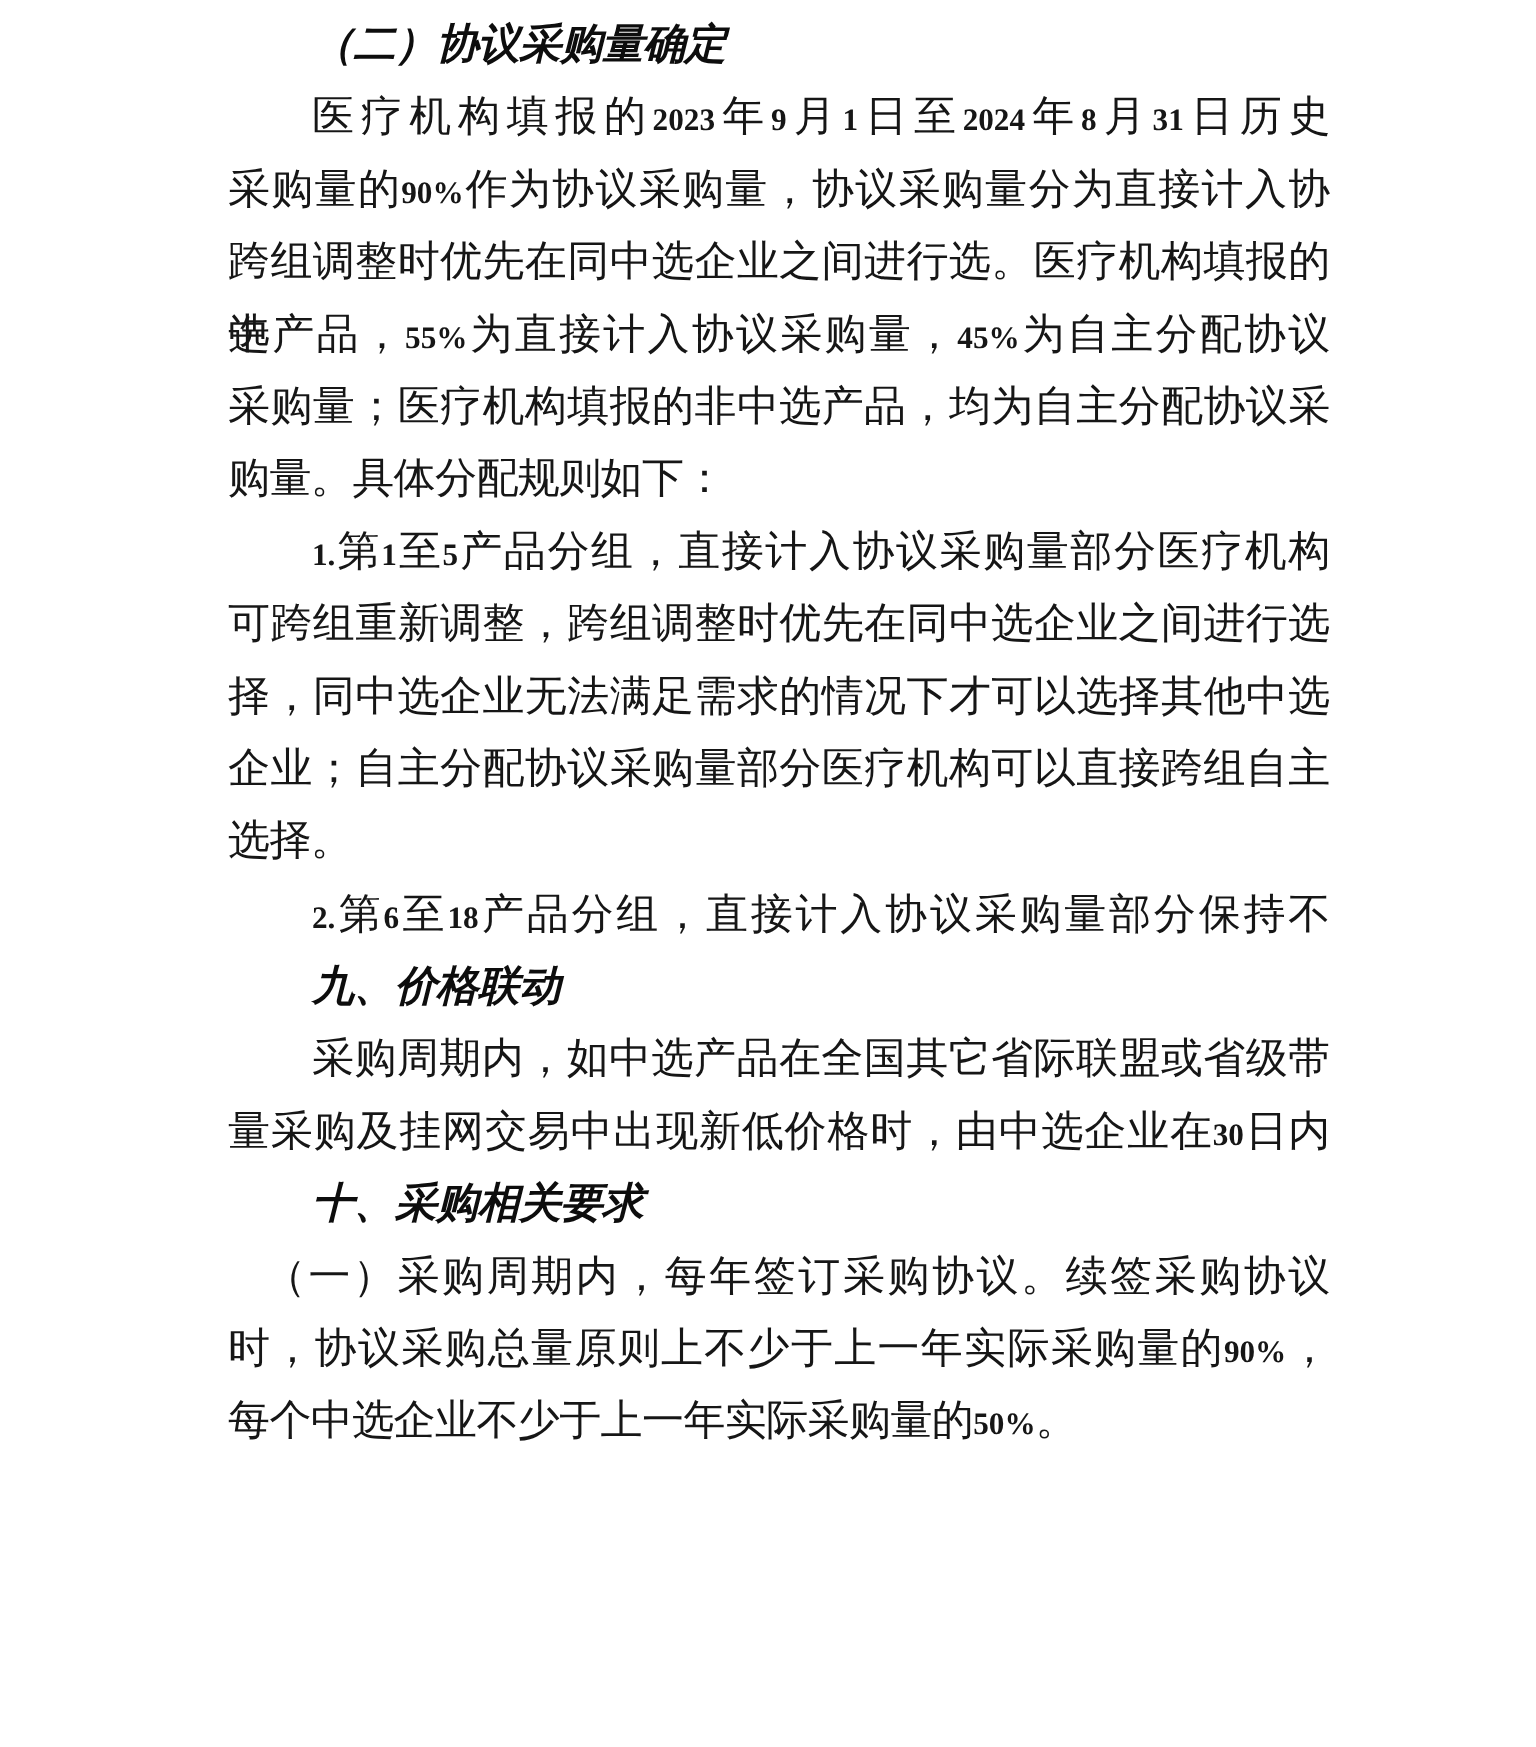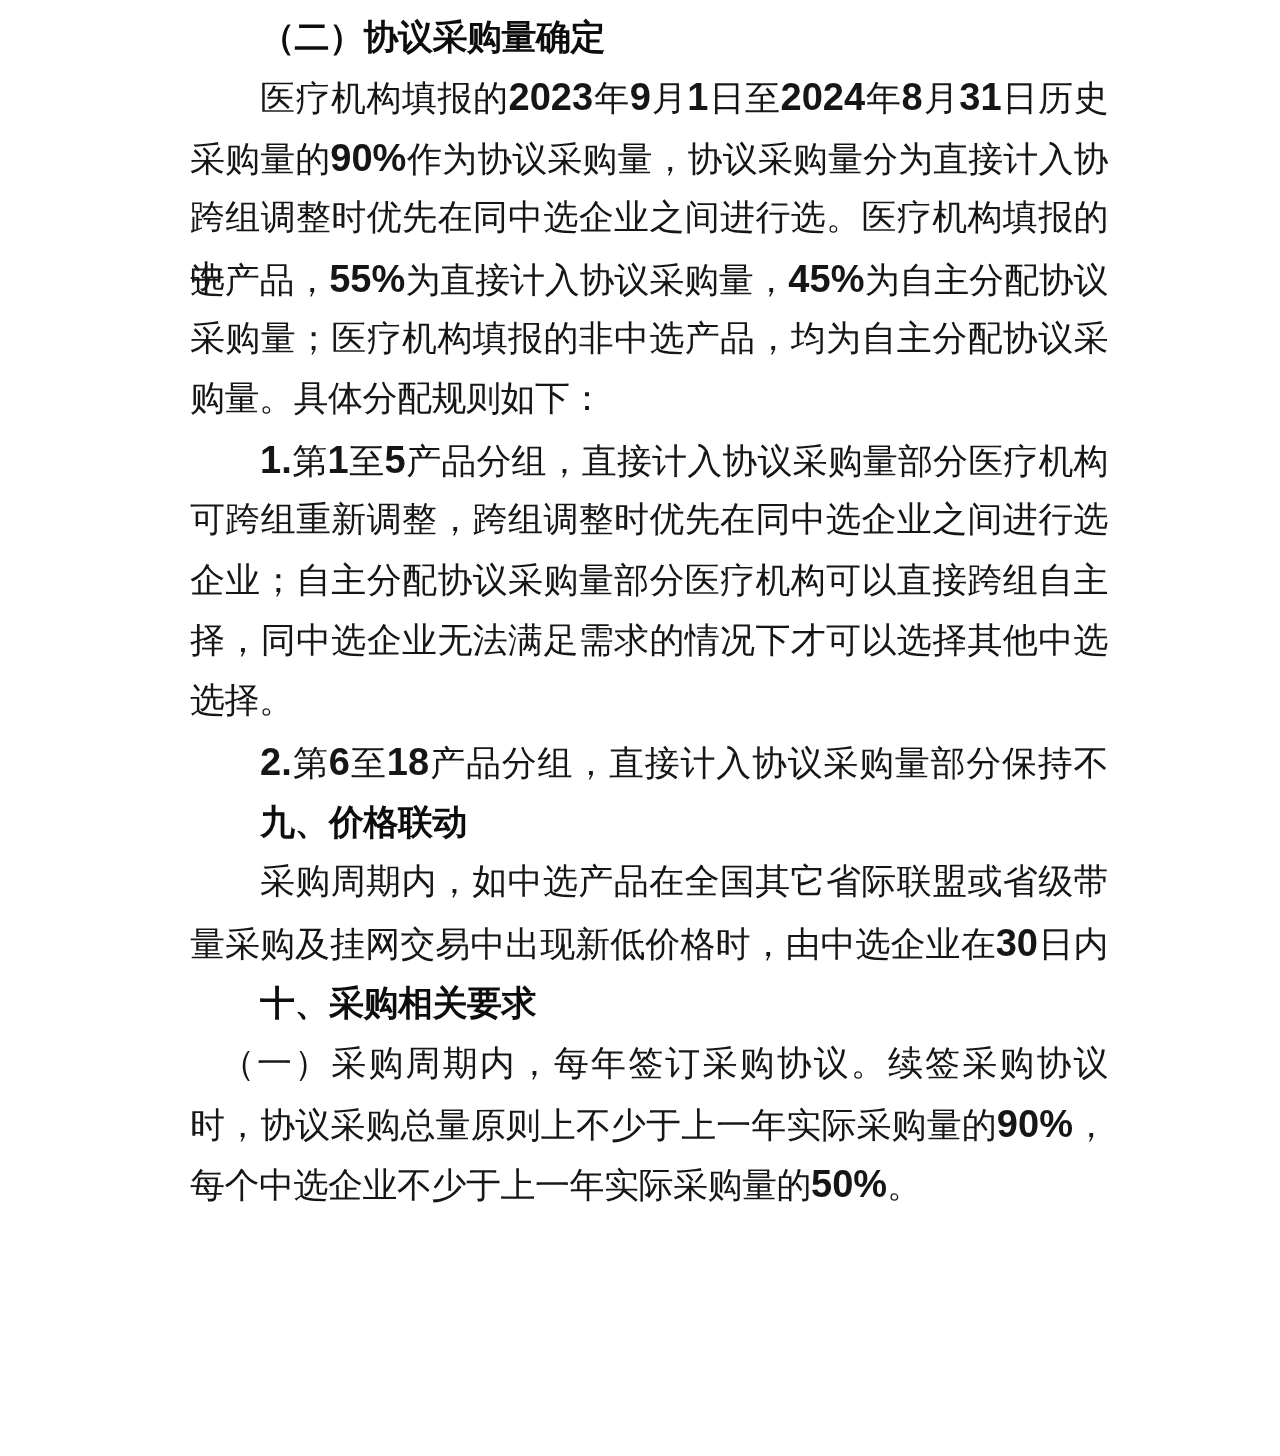--- a/index.html
+++ b/index.html
@@ -33,46 +33,47 @@
   }
   
   .ind { text-indent: 70px; }
   
   .ind-p { text-indent: 30px; }
   
   .h {
     font-family: "Liberation Sans", sans-serif;
     font-weight: 700;
     color: #0d0d0d;
+    font-style: italic;
   }
   
   .tight { letter-spacing: -2px; }
   
   .num {
-    font-family: Liberation Sans, sans-serif;
+    font-family: Liberation Serif, serif;
     font-weight: 700;
-    font-size: 38px;
+    font-size: 26px;
     letter-spacing: 0;
   }
 </style>
 </head>
 <body>
 
 <div class="page">
   <div class="line h ind">（二）协议采购量确定</div>
   <div class="line ind j">医疗机构填报的<span class="num">2023</span>年<span class="num">9</span>月<span class="num">1</span>日至<span class="num">2024</span>年<span class="num">8</span>月<span class="num">31</span>日历史</div>
   <div class="line j">采购量的<span class="num">90%</span>作为协议采购量，协议采购量分为直接计入协</div>
   <div class="line j">跨组调整时优先在同中选企业之间进行选。医疗机构填报的中</div>
   <div class="line j">选产品，<span class="num">55%</span>为直接计入协议采购量，<span class="num">45%</span>为自主分配协议</div>
   <div class="line j">采购量；医疗机构填报的非中选产品，均为自主分配协议采</div>
   <div class="line">购量。具体分配规则如下：</div>
   <div class="line ind j"><span class="num">1.</span>第<span class="num">1</span>至<span class="num">5</span>产品分组，直接计入协议采购量部分医疗机构</div>
   <div class="line j">可跨组重新调整，跨组调整时优先在同中选企业之间进行选</div>
+  <div class="line j">择，同中选企业无法满足需求的情况下才可以选择其他中选</div>
   <div class="line j">企业；自主分配协议采购量部分医疗机构可以直接跨组自主</div>
-  <div class="line j">择，同中选企业无法满足需求的情况下才可以选择其他中选</div>
   <div class="line">选择。</div>
   <div class="line ind j"><span class="num">2.</span>第<span class="num">6</span>至<span class="num">18</span>产品分组，直接计入协议采购量部分保持不</div>
   <div class="line h ind">九、价格联动</div>
   <div class="line ind j">采购周期内，如中选产品在全国其它省际联盟或省级带</div>
   <div class="line j">量采购及挂网交易中出现新低价格时，由中选企业在<span class="num">30</span>日内</div>
   <div class="line h ind">十、采购相关要求</div>
   <div class="line ind-p j">（一）采购周期内，每年签订采购协议。续签采购协议</div>
   <div class="line j">时，协议采购总量原则上不少于上一年实际采购量的<span class="num">90%</span>，</div>
   <div class="line">每个中选企业不少于上一年实际采购量的<span class="num">50%</span>。</div>
 </div>

